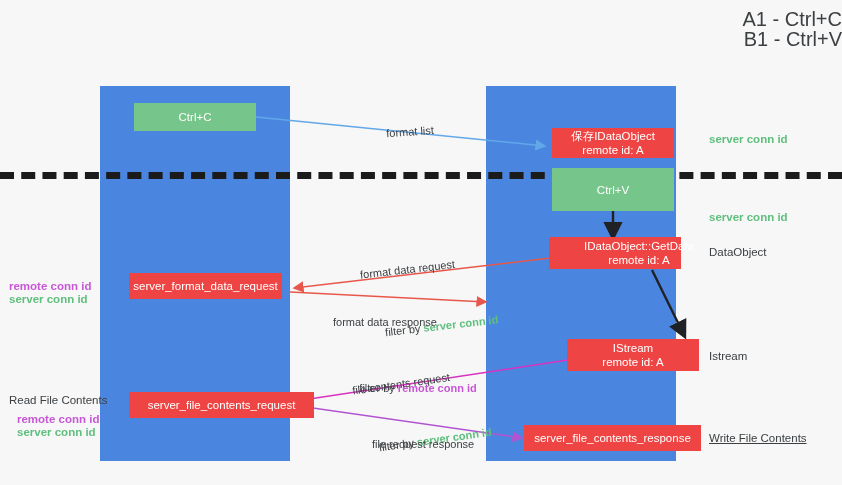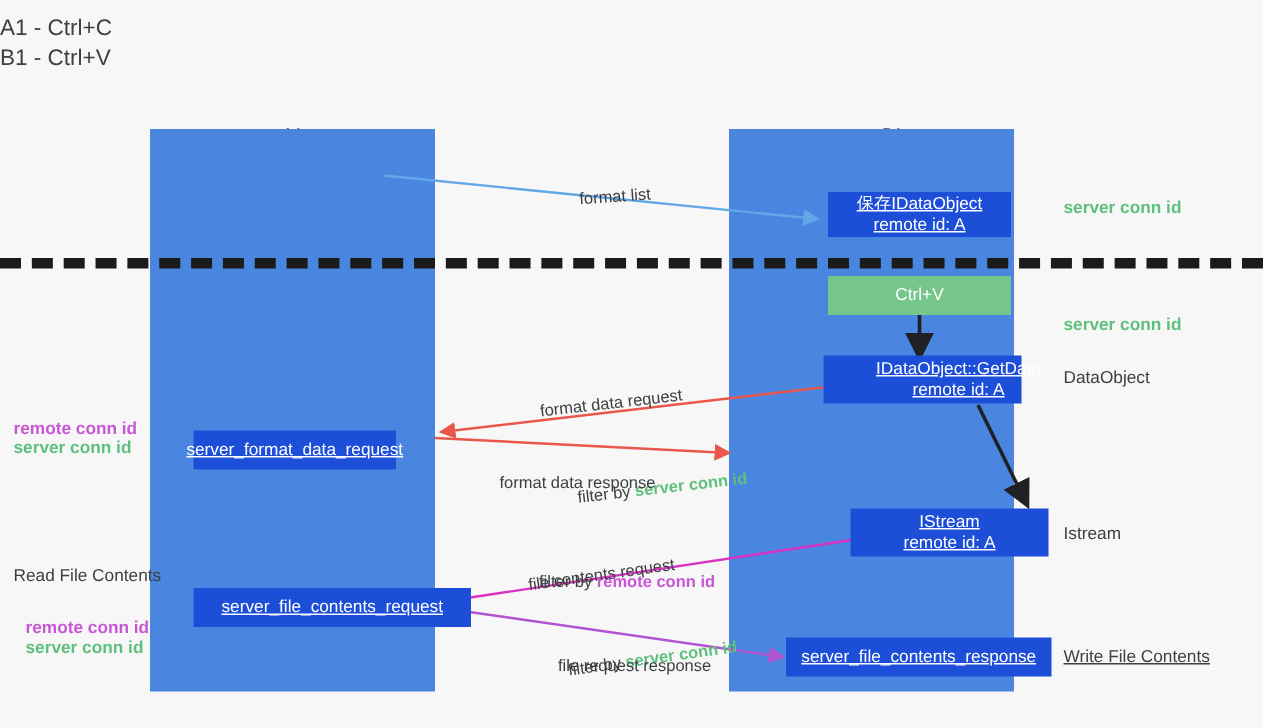--- a/index.html
+++ b/index.html
@@ -11,22 +11,22 @@
     position: relative;
     overflow: hidden;
     font-family: "Liberation Sans", sans-serif;
     color: #3c4043;
   }
   #stage { position: absolute; inset: 0; }
 
   .title {
     position: absolute;
     left: 0; right: 0; top: 9px;
-    text-align: left;
-    font-size: 15px;
+    text-align: right;
+    font-size: 20px;
     line-height: 20px;
     color: #3c4043;
     white-space: pre;
   }
 
   .col-head {
     position: absolute;
     text-align: center;
     font-size: 11.5px;
     line-height: 13px;
@@ -54,21 +54,21 @@
     align-items: center;
     justify-content: center;
     color: #ffffff;
     font-size: 11.5px;
     line-height: 14px;
     text-align: center;
     white-space: pre;
   }
   .node.green { background: #76c58a; }
   .node.orange { background: #fbb košik; }
-  .node.orange { background: #1d4ed8; text-decoration: underline; }
+  .node.orange { background: #ef4444; }
 
   .side-label {
     position: absolute;
     font-size: 11.5px;
     line-height: 14px;
     white-space: pre;
   }
   .c-green { color: #5fbf7d; font-weight: bold; }
   .c-magenta { color: #c857d6; font-weight: bold; }
   .c-dark { color: #3c4043; }
@@ -139,35 +139,38 @@
 
     <line x1="290" y1="292" x2="486" y2="302" stroke="#e8574b" stroke-width="1.6" marker-end="url(#ah-red)"></line>
 
     <line x1="568" y1="360" x2="296" y2="401" stroke="#d932c0" stroke-width="1.6" marker-end="url(#ah-pink)"></line>
 
     <line x1="292" y1="405" x2="522" y2="438" stroke="#b254d1" stroke-width="1.6" marker-end="url(#ah-purple)"></line>
   </svg>
 
   <div class="divider" style="top:172px;"></div>
 
-
-  <div class="node orange" style="left:129px; top:287px; width:135px; height:26px;">
+  <div class="node green" style="left:134px; top:103px; width:122px; height:28px;">
+    <span>Ctrl+C</span>
+  </div>
+
+  <div class="node orange" style="left:129px; top:273px; width:153px; height:26px;">
     <span>server_format_data_request</span>
   </div>
 
   <div class="node orange" style="left:129px; top:392px; width:185px; height:26px;">
     <span>server_file_contents_request</span>
   </div>
 
   <div class="node orange" style="left:552px; top:128px; width:122px; height:30px;">
     <span>保存IDataObject</span>
     <span>remote id: A</span>
   </div>
 
-  <div class="node green" style="left:552px; top:184px; width:122px; height:26px;">
+  <div class="node green" style="left:552px; top:168px; width:122px; height:43px;">
     <span>Ctrl+V</span>
   </div>
 
   <div class="node orange" style="left:549px; top:237px; width:132px; height:32px;padding-left:48px;">
     <span>IDataObject::GetData</span>
     <span>remote id: A</span>
   </div>
 
 
   <div class="node orange" style="left:567px; top:339px; width:132px; height:32px;">
@@ -211,17 +214,17 @@
 
   <div class="side-label c-green" style="left:709px; top:132px;">server conn id</div>
   <div class="side-label c-green" style="left:709px; top:210px;">server conn id</div>
   <div class="side-label c-dark" style="left:709px; top:245px;">DataObject</div>
   <div class="side-label c-dark" style="left:709px; top:349px;">Istream</div>
   <div class="side-label c-dark" style="left:709px; top:431px;text-decoration:underline;">Write File Contents</div>
 
   <div class="side-label c-magenta" style="left:9px; top:279px;">remote conn id</div>
   <div class="side-label c-green" style="left:9px; top:292px;">server conn id</div>
 
-  <div class="side-label c-dark" style="left:9px; top:377px;">Read File Contents</div>
+  <div class="side-label c-dark" style="left:9px; top:393px;">Read File Contents</div>
   <div class="side-label c-magenta" style="left:17px; top:412px;">remote conn id</div>
   <div class="side-label c-green" style="left:17px; top:425px;">server conn id</div>
 
 </div>
 
 </body></html>

